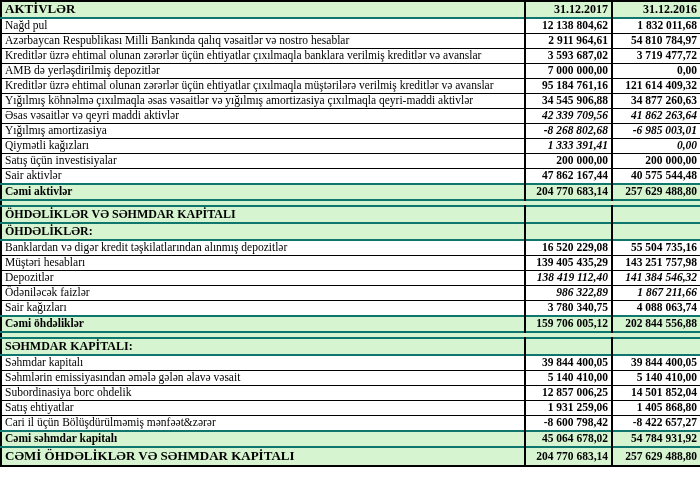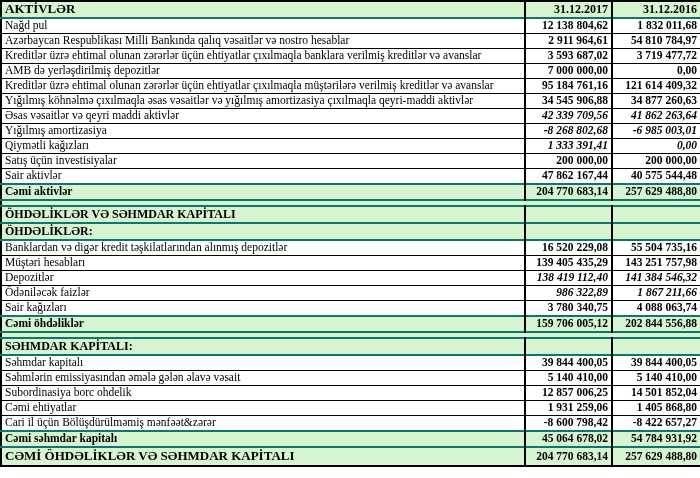--- a/index.html
+++ b/index.html
@@ -188,21 +188,21 @@
           <td class="c-label">Səhmlərin emissiyasından əmələ gələn əlavə vəsait</td>
           <td class="c-val">5 140 410,00</td>
           <td class="c-val">5 140 410,00</td>
         </tr>
         <tr class="row-data">
           <td class="c-label">Subordinasiya borc ohdelik</td>
           <td class="c-val">12 857 006,25</td>
           <td class="c-val">14 501 852,04</td>
         </tr>
         <tr class="row-data">
-          <td class="c-label">Cəmi ehtiyatlar</td>
+          <td class="c-label">Satış ehtiyatlar</td>
           <td class="c-val">1 931 259,06</td>
           <td class="c-val">1 405 868,80</td>
         </tr>
         <tr class="row-data">
           <td class="c-label">Cari il üçün Bölüşdürülməmiş mənfəət&amp;zərər</td>
           <td class="c-val">-8 600 798,42</td>
           <td class="c-val">-8 422 657,27</td>
         </tr>
         <tr class="row-total row-green hvy">
           <td class="c-label">Cəmi səhmdar kapitalı</td>

